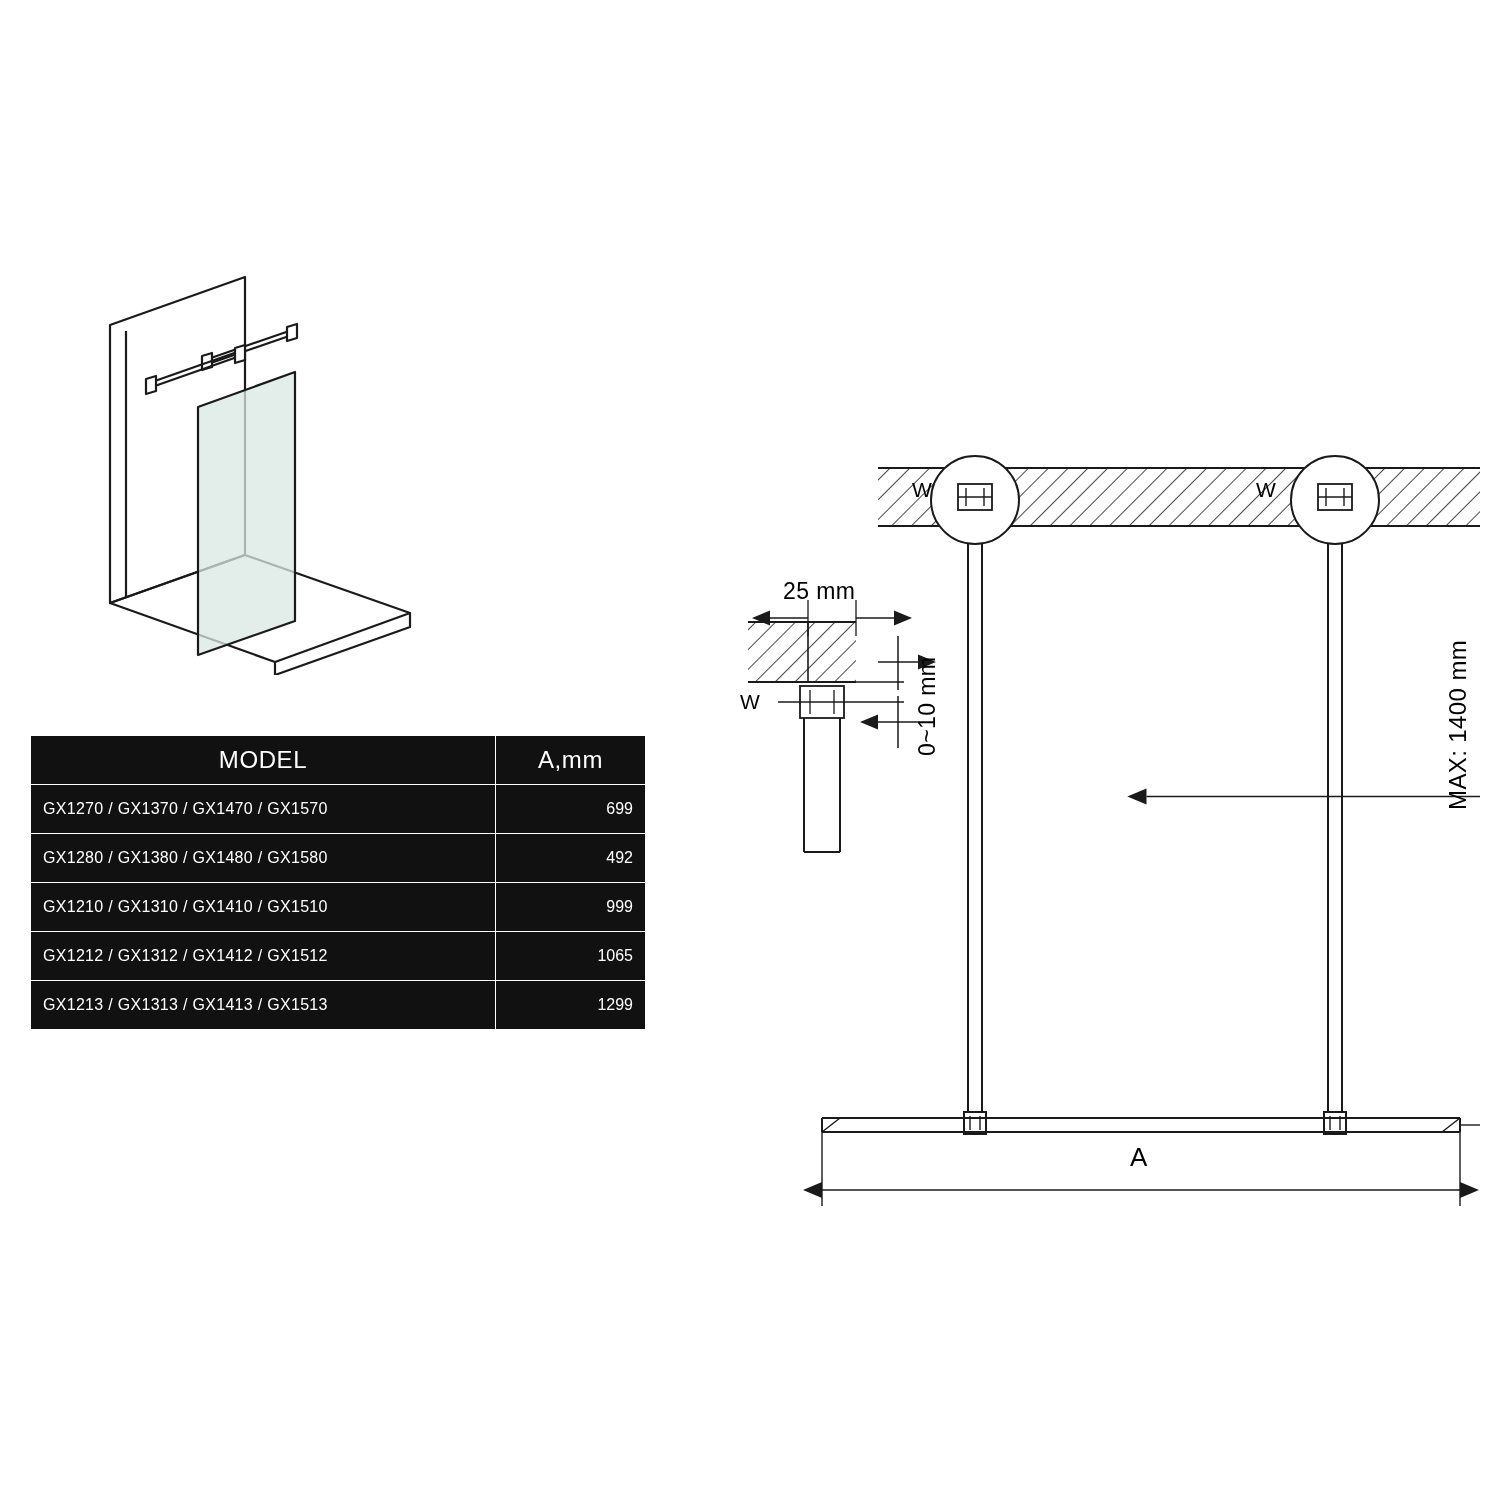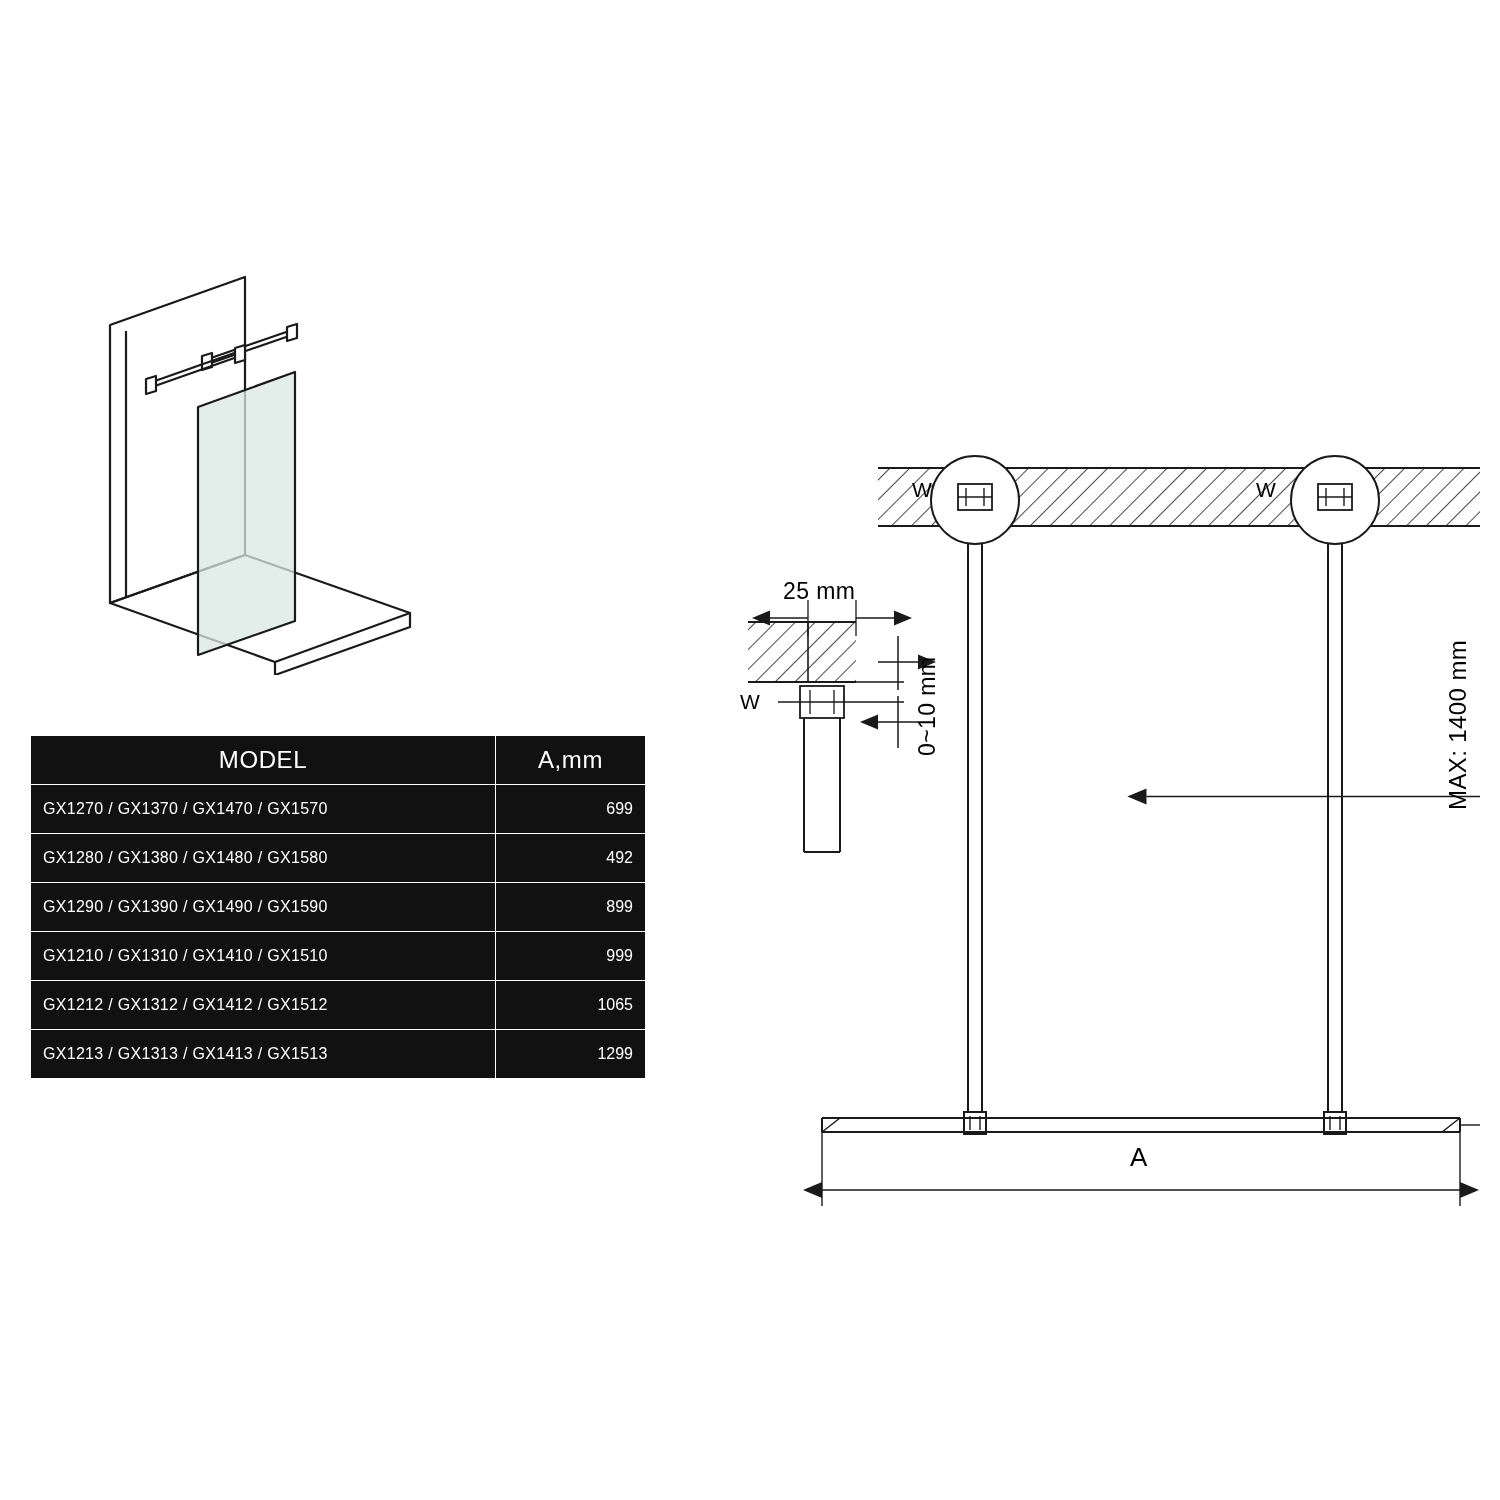--- a/index.html
+++ b/index.html
@@ -112,24 +112,20 @@
     </tr>
   </thead>
   <tbody id="table-body">
       <tr>
         <td class="model-cell">GX1270 / GX1370 / GX1470 / GX1570</td>
         <td class="dim-cell">699</td>
       </tr>
       <tr>
         <td class="model-cell">GX1280 / GX1380 / GX1480 / GX1580</td>
         <td class="dim-cell">492</td>
-      </tr>
-      <tr>
-        <td class="model-cell">GX1290 / GX1390 / GX1490 / GX1590</td>
-        <td class="dim-cell">899</td>
       </tr>
       <tr>
         <td class="model-cell">GX1210 / GX1310 / GX1410 / GX1510</td>
         <td class="dim-cell">999</td>
       </tr>
       <tr>
         <td class="model-cell">GX1212 / GX1312 / GX1412 / GX1512</td>
         <td class="dim-cell">1065</td>
       </tr>
       <tr>

